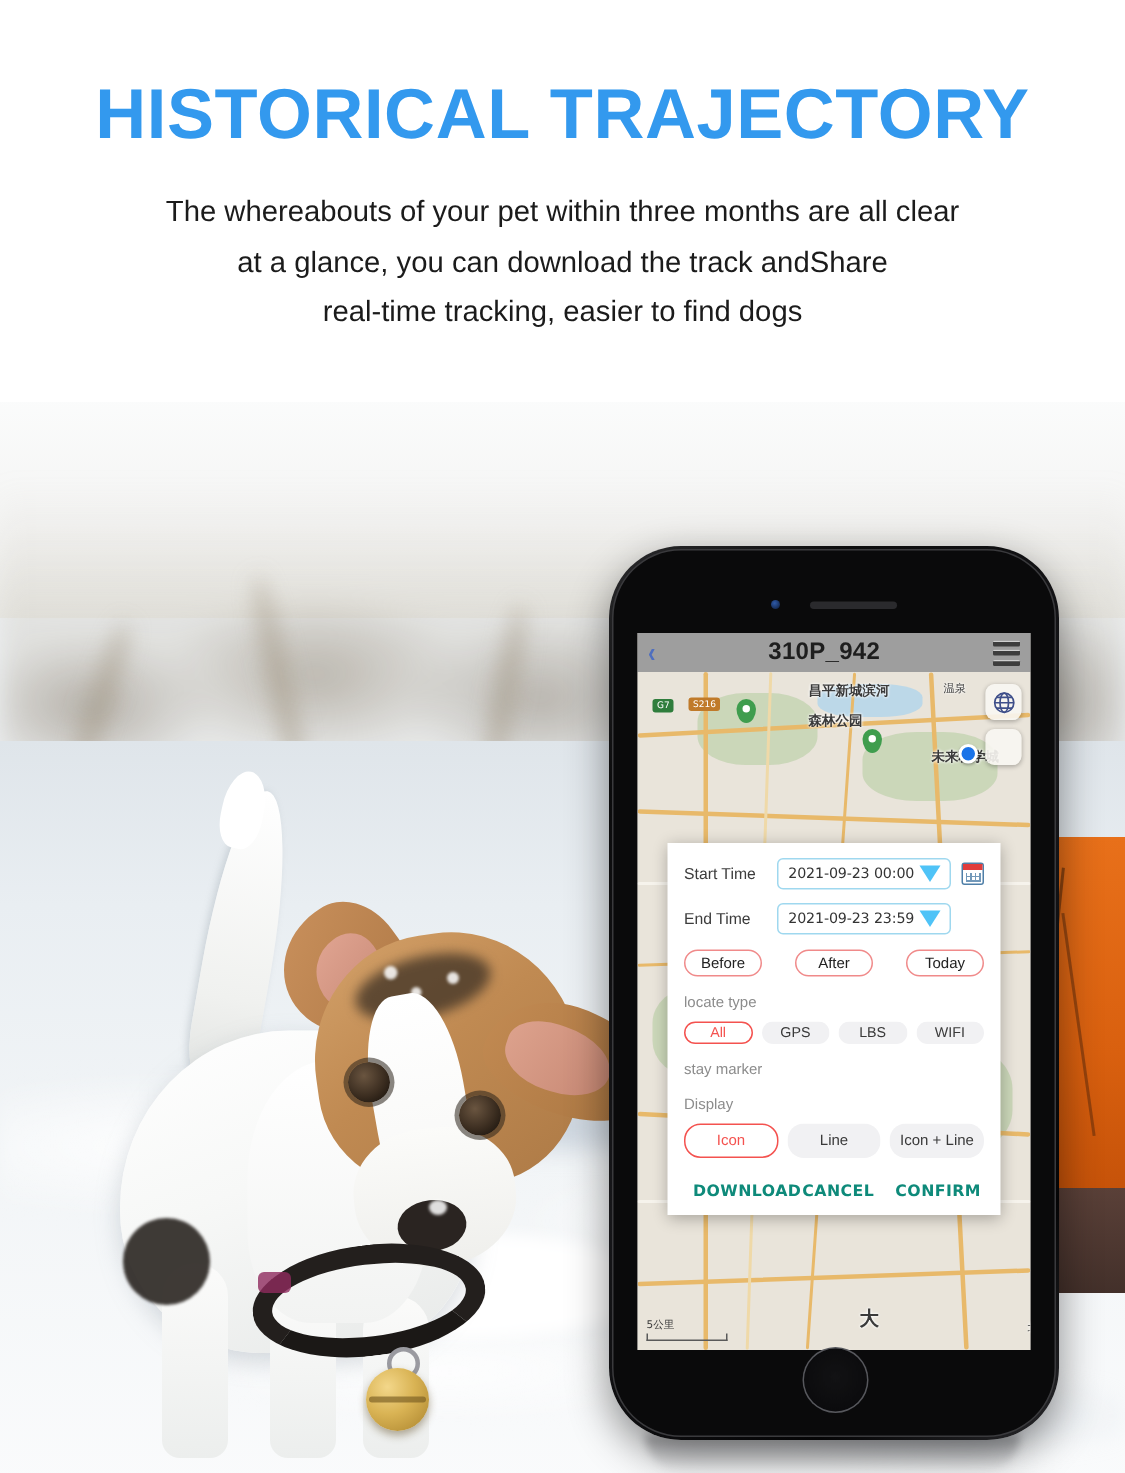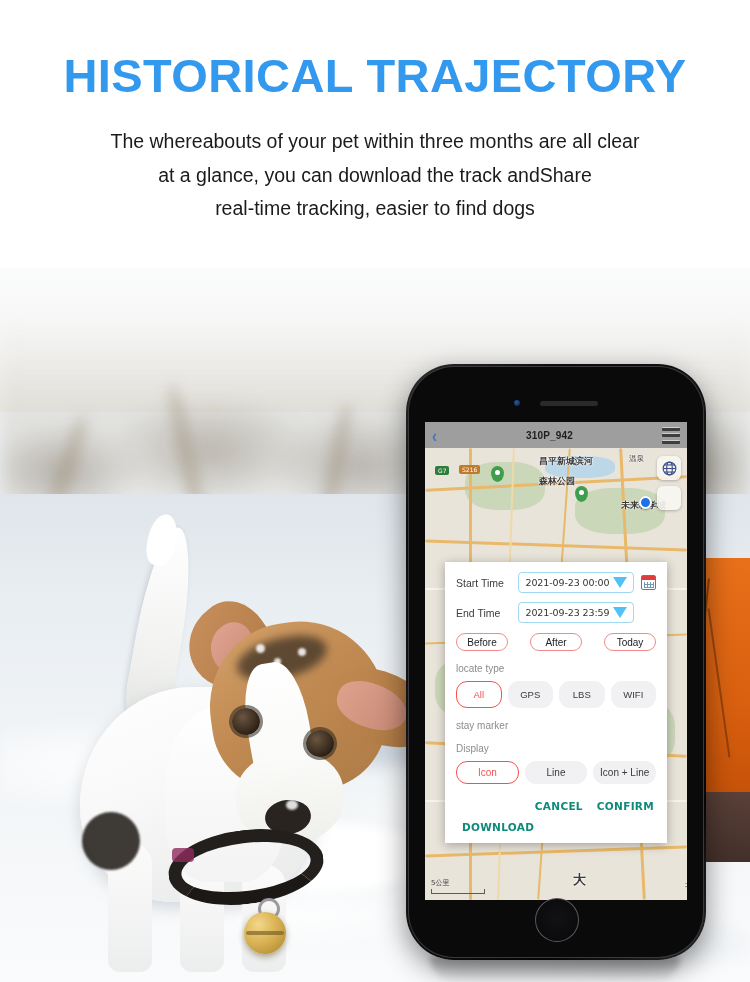--- a/index.html
+++ b/index.html
@@ -302,21 +302,21 @@
     position:absolute; left:0; top:0; width:262px; height:26px;
     background:#9e9e9e;
     display:flex; align-items:center; justify-content:space-between;
     padding: 0 7px; box-sizing: border-box;
   }
   .appbar-back {
     color:#4f6fbf; font-size:15px; line-height:1; font-weight:bold;
     transform: scaleY(1.25);
   }
   .appbar-title {
-    color:#1e1e1e; font-size:10px; font-weight:bold; letter-spacing:.2px;
+    color:#1e1e1e; font-size:16px; font-weight:bold; letter-spacing:.2px;
   }
   .appbar-menu { width:18px; }
   .appbar-menu i {
     display:block; height:3px; background:#3d3d3d; margin:2.5px 0;
     border-radius:1px; border-top:1px solid #cfcfcf;
   }
 
   
   .map {
     position:absolute; left:0; top:26px; width:262px; height:452px;
@@ -438,39 +438,39 @@
     border-radius:11px; border:1px solid #f08a8a;
     background:#fff; color:#222;
     font-size:10px; display:flex; align-items:center; justify-content:center;
     box-sizing:border-box;
   }
   .sec-label {
     font-size:10px; color:#8c8c8c; margin:12px 0 7px;
   }
   .chip-row { display:flex; justify-content:space-between; }
   .chip {
-    height:27px; flex:1; margin-right:6px;
+    height:15px; flex:1; margin-right:6px;
     border-radius:11px; background:#f1f1f3; color:#3a3a3a;
     border:1px solid transparent;
     font-size:9.5px; display:flex; align-items:center; justify-content:center;
     box-sizing:border-box;
   }
   .chip:last-child { margin-right:0; }
   .chip.sel {
     background:#fff; border:1.5px solid #f4524f; color:#f4524f;
   }
   .chip.wide { height:23px; font-size:10px; }
   .actions {
     display:flex; margin-top:16px; padding-bottom:2px;
   }
   .act {
     color:#0e8a7a; font-size:10.5px; font-weight:bold; letter-spacing:.3px;
     font-family:"DejaVu Sans", sans-serif;
   }
-  .act.download { margin-left:6px;margin-top:21px; }
+  .act.download { margin-left:6px; }
   .act.cancel { margin-left:auto; }
   .act.confirm { margin-left:14px; margin-right:2px; }
 </style>
 </head>
 <body>
 
 <div class="page">
 
   <div class="photo">
     <div class="ph-sky"></div>

